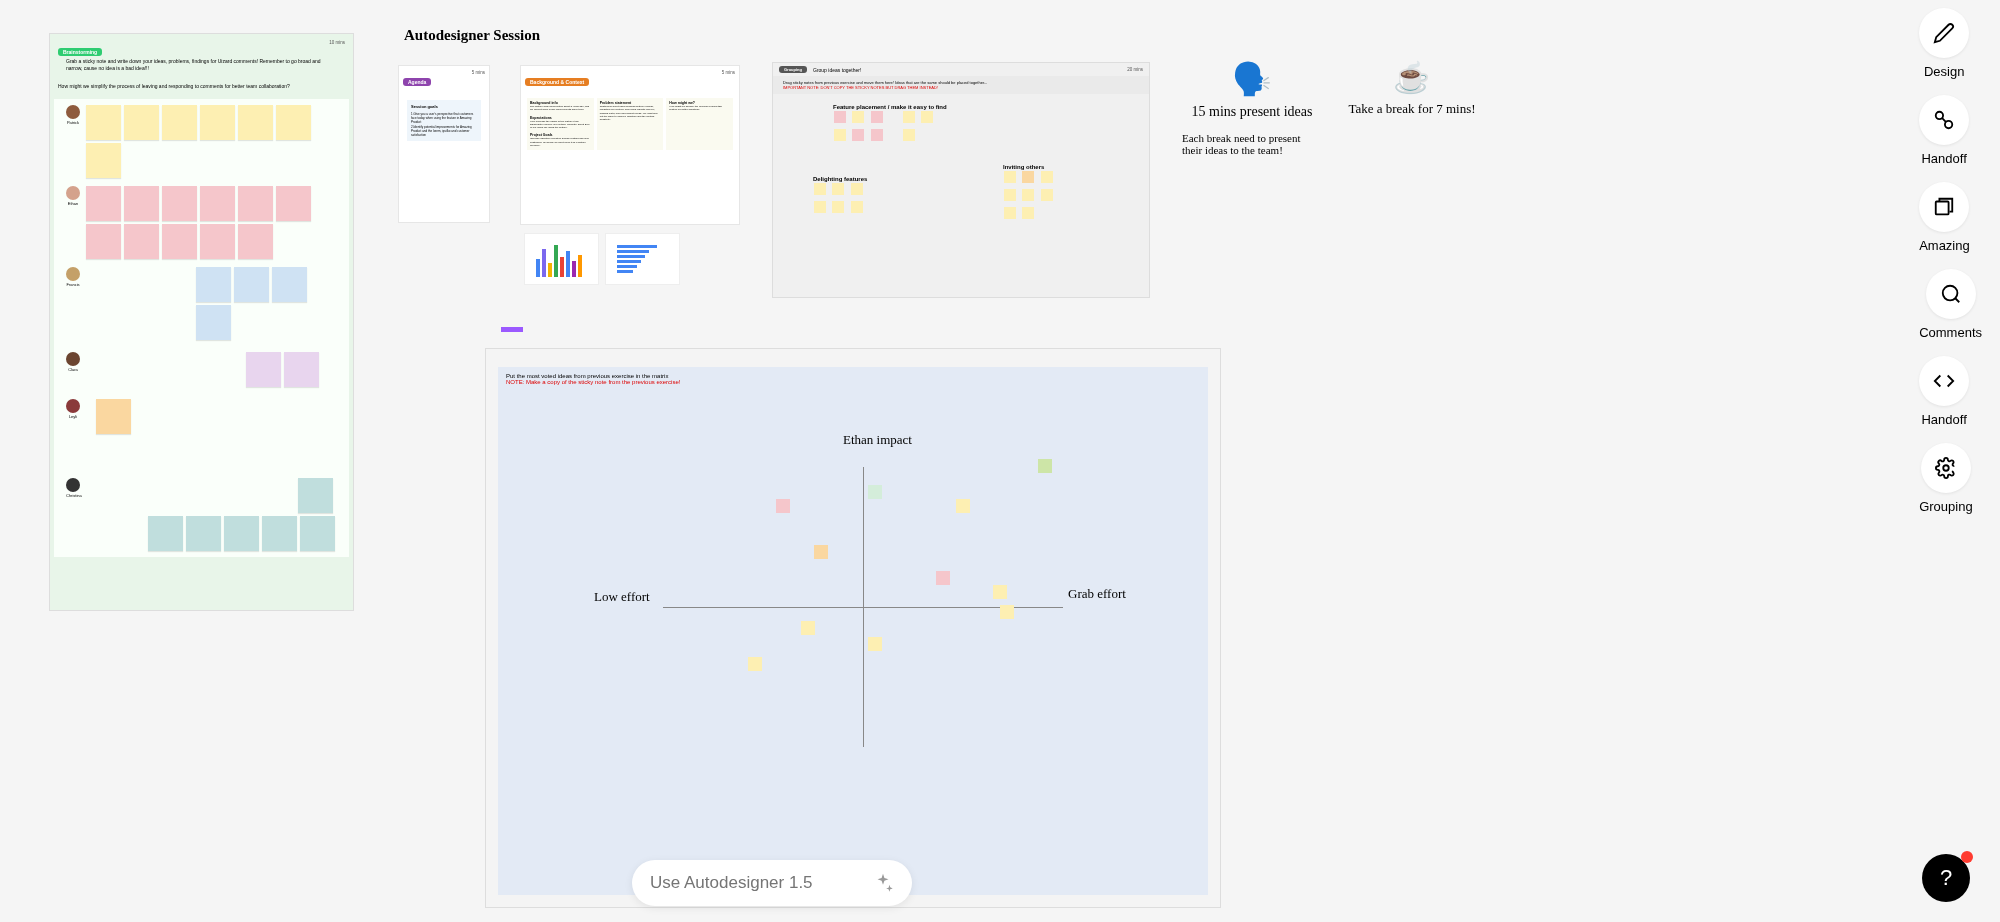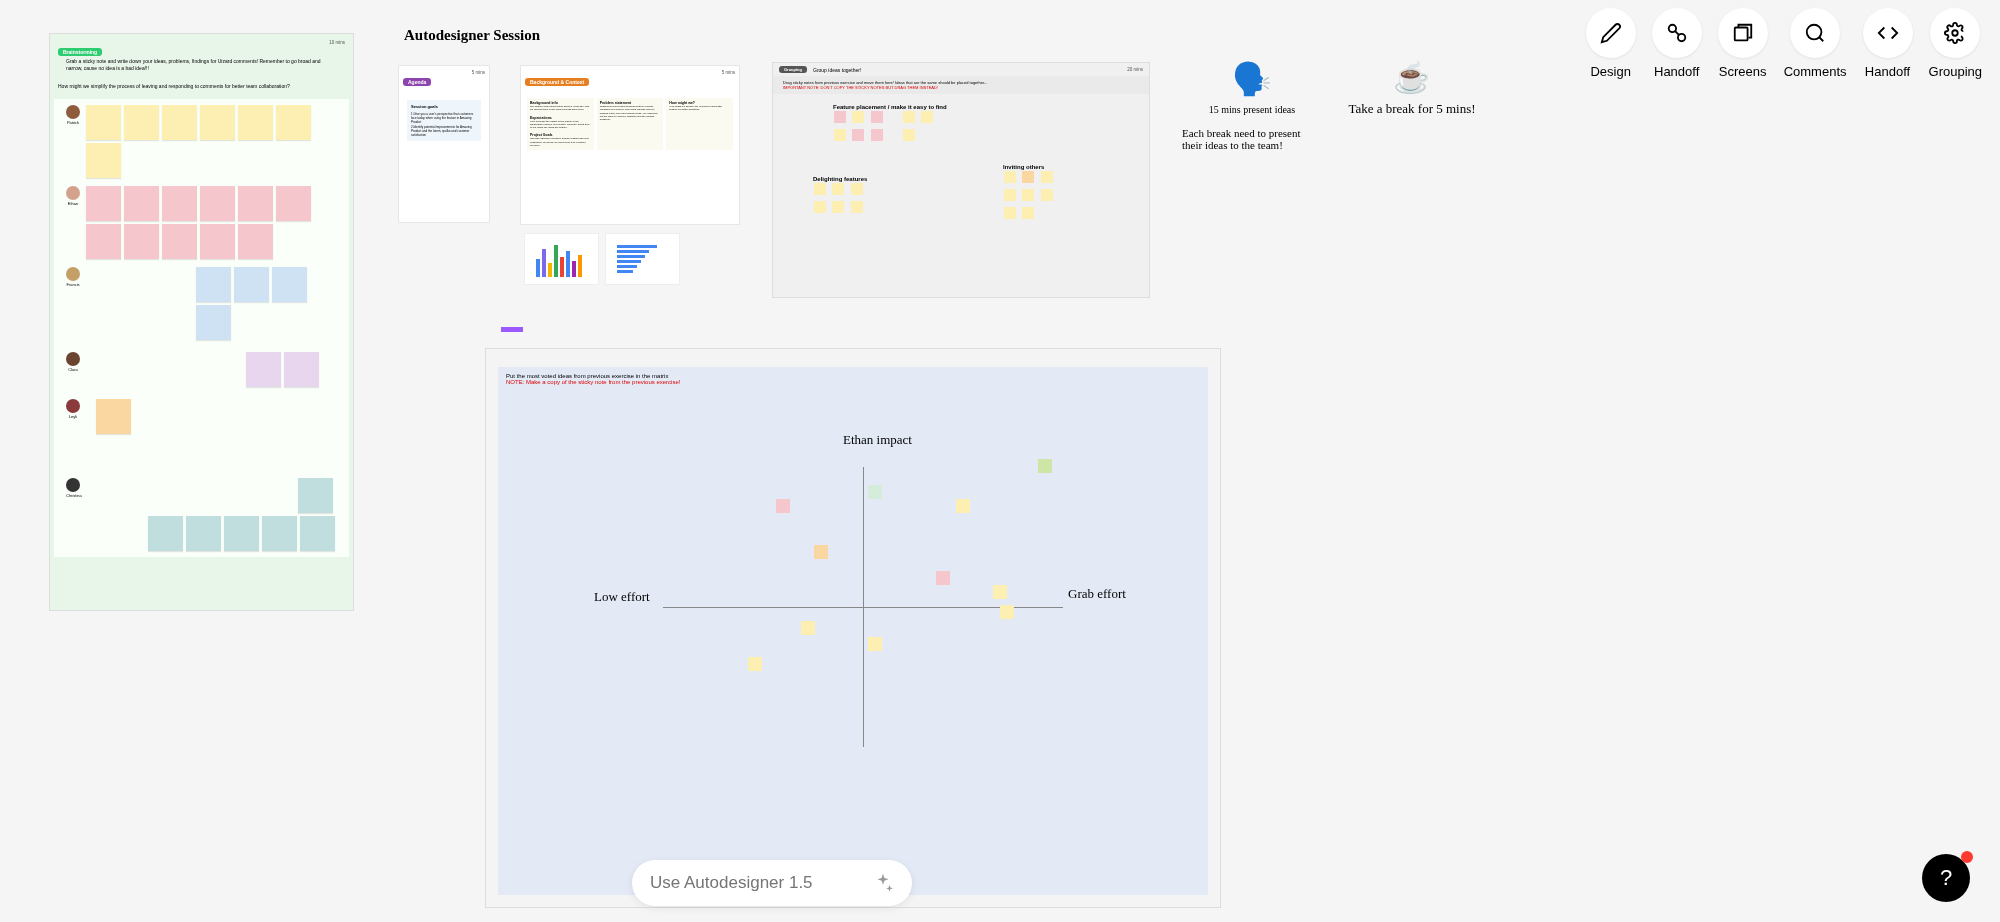--- a/index.html
+++ b/index.html
@@ -16,21 +16,21 @@
   top: 0; left: 0;
   width: 2000px; height: 922px;
 }
 
 
 .toolbar {
   position: absolute;
   right: 18px;
   top: 8px;
   display: flex;
-  flex-direction: row;
+  flex-direction: column;
   gap: 16px;
   align-items: flex-start;
   z-index: 100;
 }
 .toolbar-item {
   display: flex;
   flex-direction: column;
   align-items: center;
   gap: 6px;
   cursor: pointer;
@@ -281,21 +281,21 @@
 }
 
 
 .note-present {
   position: absolute;
   left: 1182px; top: 60px;
   text-align: center;
   width: 140px;
 }
 .note-present .emoji { font-size: 32px; }
-.note-present .big { font-size: 10px; margin-top: 6px; }
+.note-present .big { font-size: 14px; margin-top: 6px; }
 .note-present .small { font-size: 11px; margin-top: 12px; text-align: left; }
 .note-break {
   position: absolute;
   left: 1342px; top: 60px;
   text-align: center;
   width: 140px;
 }
 .note-break .emoji { font-size: 30px; }
 .note-break .big { font-size: 13px; margin-top: 6px; }
 
@@ -575,21 +575,21 @@
   </div>
 
   <div class="note-present handwritten">
     <div class="emoji">🗣️</div>
     <div class="big">15 mins present ideas</div>
     <div class="small">Each break need to present their ideas to the team!</div>
   </div>
 
   <div class="note-break handwritten">
     <div class="emoji">☕</div>
-    <div class="big">Take a break for 5 mins!</div>
+    <div class="big">Take a break for 7 mins!</div>
   </div>
 
   <div class="selection-handle"></div>
 
   <div class="board-matrix">
     <div class="matrix-inner">
       <div class="matrix-instr">
         <span>Put the most voted ideas from previous exercise in the matrix</span><br>
         <span class="red">NOTE: Make a copy of the sticky note from the previous exercise!</span>
       </div>
@@ -636,21 +636,21 @@
     </div>
     <div class="toolbar-label">Handoff</div>
   </div>
   <div class="toolbar-item">
     <div class="toolbar-icon">
       <svg width="22" height="22" viewBox="0 0 24 24" fill="none" stroke="#000" stroke-width="2">
           <rect x="3" y="6" width="14" height="14" rx="1"></rect>
           <path d="M7 6V3h14v14h-3"></path>
         </svg>
     </div>
-    <div class="toolbar-label">Screens</div>
+    <div class="toolbar-label">Amazing</div>
   </div>
   <div class="toolbar-item">
     <div class="toolbar-icon">
       <svg width="22" height="22" viewBox="0 0 24 24" fill="none" stroke="#000" stroke-width="2">
           <circle cx="11" cy="11" r="8"></circle>
           <path d="M21 21l-4.35-4.35"></path>
         </svg>
     </div>
     <div class="toolbar-label">Comments</div>
   </div>

